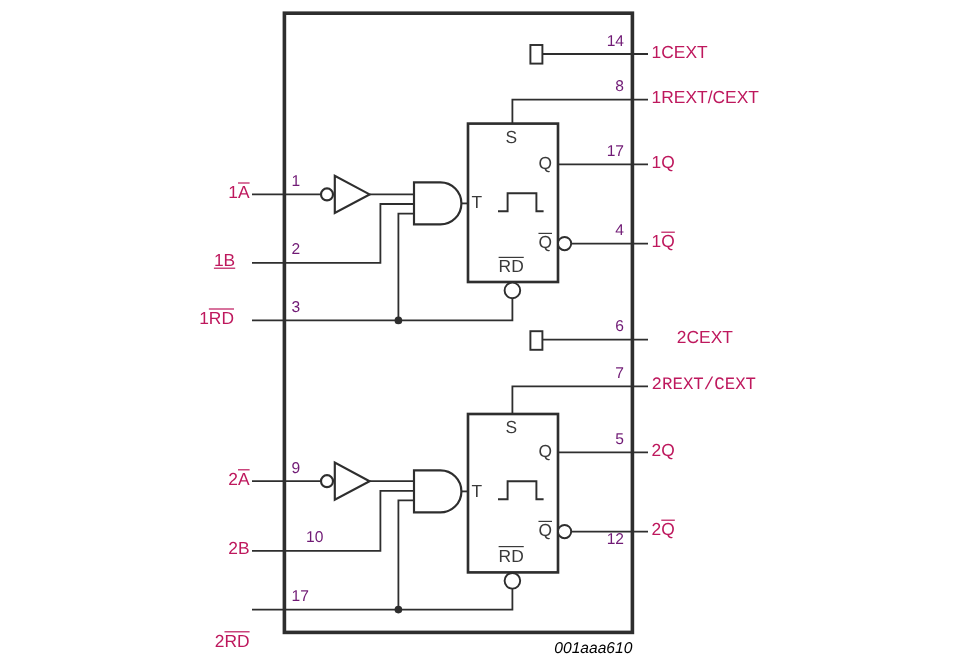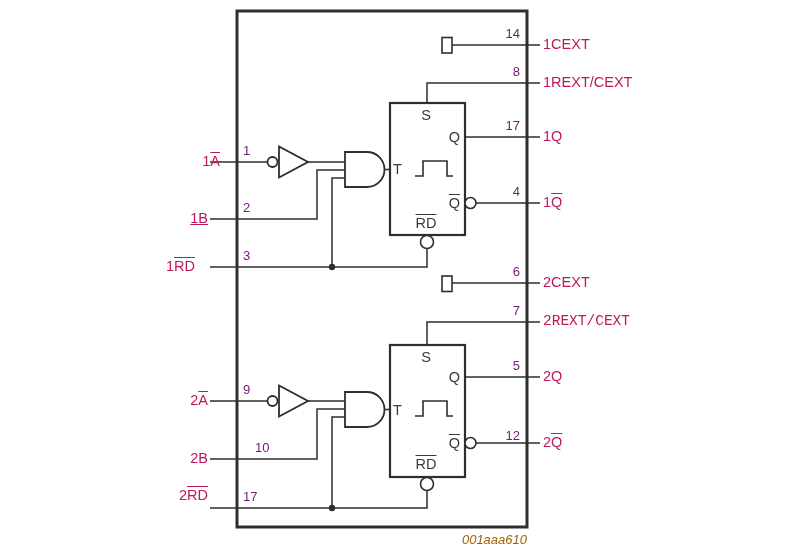--- a/index.html
+++ b/index.html
@@ -40,21 +40,21 @@
   }
   .center{text-align:center;}
   .ov{
     text-decoration:overline;
     text-decoration-thickness:1.4px;
   }
   .figid{
     position:absolute;
     font-size:13px;
     font-style:italic;
-    color:#a16207;
+    color:#000000;
     text-align:right;
   }
 </style>
 </head>
 <body>
 
 <div class="canvas">
 
   <svg width="806" height="552" viewBox="0 0 806 552">
     <g stroke="#2e2e2e" fill="none">
@@ -115,51 +115,51 @@
         <polyline points="415,416 423,416 423,401 447,401 447,416 453,416" stroke-width="1.6"></polyline>
         <circle cx="470.5" cy="443" r="5.5" stroke-width="1.6" fill="#ffffff"></circle>
         <circle cx="427" cy="484" r="6.5" stroke-width="1.6" fill="#ffffff"></circle>
       </g>
 
       <rect x="442" y="276" width="10" height="15.5" stroke-width="1.6" fill="#ffffff"></rect>
 
     </g>
   </svg>
 
-  <div class="lbl rightalign" style="left:160px;top:152px;width:60px;"><span>1</span><span class="ov">A</span></div>
-  <div class="lbl rightalign" style="left:148px;top:209px;width:60px;text-decoration:underline;"><span>1B</span><span class="ov"></span></div>
+  <div class="lbl rightalign" style="left:148px;top:152px;width:60px;"><span>1</span><span class="ov">A</span></div>
+  <div class="lbl rightalign" style="left:136px;top:209px;width:60px;text-decoration:underline;"><span>1B</span><span class="ov"></span></div>
   <div class="lbl rightalign" style="left:135px;top:257px;width:60px;"><span>1</span><span class="ov">RD</span></div>
   <div class="lbl rightalign" style="left:148px;top:391px;width:60px;text-align:right;"><span>2</span><span class="ov">A</span></div>
   <div class="lbl rightalign" style="left:148px;top:449px;width:60px;"><span>2B</span><span class="ov"></span></div>
-  <div class="lbl rightalign" style="left:148px;top:486px;width:60px;"><span>2</span><span class="ov">RD</span></div>
+  <div class="lbl rightalign" style="left:148px;top:526px;width:60px;"><span>2</span><span class="ov">RD</span></div>
 
   <div class="pinnum" style="left:243px;top:143px;"><span>1</span></div>
   <div class="pinnum" style="left:243px;top:200px;"><span>2</span></div>
   <div class="pinnum" style="left:243px;top:248px;"><span>3</span></div>
   <div class="pinnum" style="left:243px;top:382px;"><span>9</span></div>
   <div class="pinnum" style="left:243px;top:440px;margin-left:12px;"><span>10</span></div>
   <div class="pinnum" style="left:243px;top:489px;"><span>17</span></div>
 
   <div class="lbl" style="left:543px;top:35px;"><span>1CEXT</span><span class="ov"></span></div>
   <div class="lbl" style="left:543px;top:73px;"><span>1REXT/CEXT</span><span class="ov"></span></div>
   <div class="lbl" style="left:543px;top:127px;"><span>1Q</span><span class="ov"></span></div>
   <div class="lbl" style="left:543px;top:193px;"><span>1</span><span class="ov">Q</span></div>
-  <div class="lbl" style="left:543px;top:273px;"><span>2CEXT</span><span class="ov"></span></div>
+  <div class="lbl" style="left:564px;top:273px;"><span>2CEXT</span><span class="ov"></span></div>
   <div class="lbl" style="left:543px;top:312px;font-family:Liberation Mono, monospace;"><span>2REXT/CEXT</span><span class="ov"></span></div>
   <div class="lbl" style="left:543px;top:367px;"><span>2Q</span><span class="ov"></span></div>
   <div class="lbl" style="left:543px;top:433px;"><span>2</span><span class="ov">Q</span></div>
 
   <div class="pinnum rightalign" style="left:480px;top:26px;width:40px;"><span>14</span></div>
   <div class="pinnum rightalign" style="left:480px;top:64px;width:40px;"><span>8</span></div>
   <div class="pinnum rightalign" style="left:480px;top:118px;width:40px;"><span>17</span></div>
   <div class="pinnum rightalign" style="left:480px;top:184px;width:40px;"><span>4</span></div>
   <div class="pinnum rightalign" style="left:480px;top:264px;width:40px;"><span>6</span></div>
   <div class="pinnum rightalign" style="left:480px;top:303px;width:40px;"><span>7</span></div>
   <div class="pinnum rightalign" style="left:480px;top:358px;width:40px;"><span>5</span></div>
-  <div class="pinnum rightalign" style="left:480px;top:428px;width:40px;text-align:right;"><span>12</span></div>
+  <div class="pinnum rightalign" style="left:480px;top:441px;width:40px;text-align:right;"><span>12</span></div>
 
   <div class="blklbl center" style="left:390px;top:106px;width:72px;"><span>S</span></div>
   <div class="blklbl rightalign" style="left:400px;top:128px;width:60px;text-align:right;"><span>Q</span></div>
   <div class="blklbl" style="left:393px;top:160px;"><span>T</span></div>
   <div class="blklbl" style="left:400px;top:194px;width:60px;text-align:right;"><span class="ov">Q</span></div>
   <div class="blklbl center" style="left:390px;top:214px;width:72px;"><span class="ov">RD</span></div>
 
   <div class="blklbl center" style="left:390px;top:348px;width:72px;"><span>S</span></div>
   <div class="blklbl" style="left:400px;top:368px;width:60px;text-align:right;"><span>Q</span></div>
   <div class="blklbl" style="left:393px;top:401px;"><span>T</span></div>

